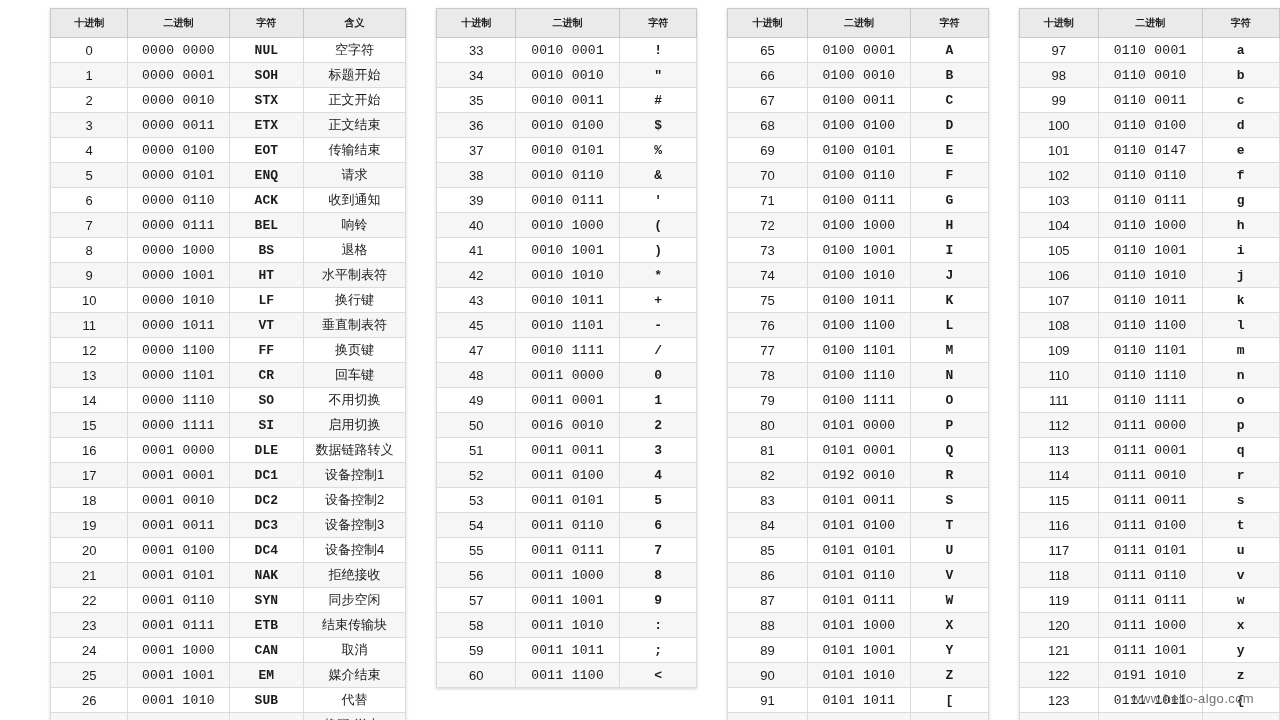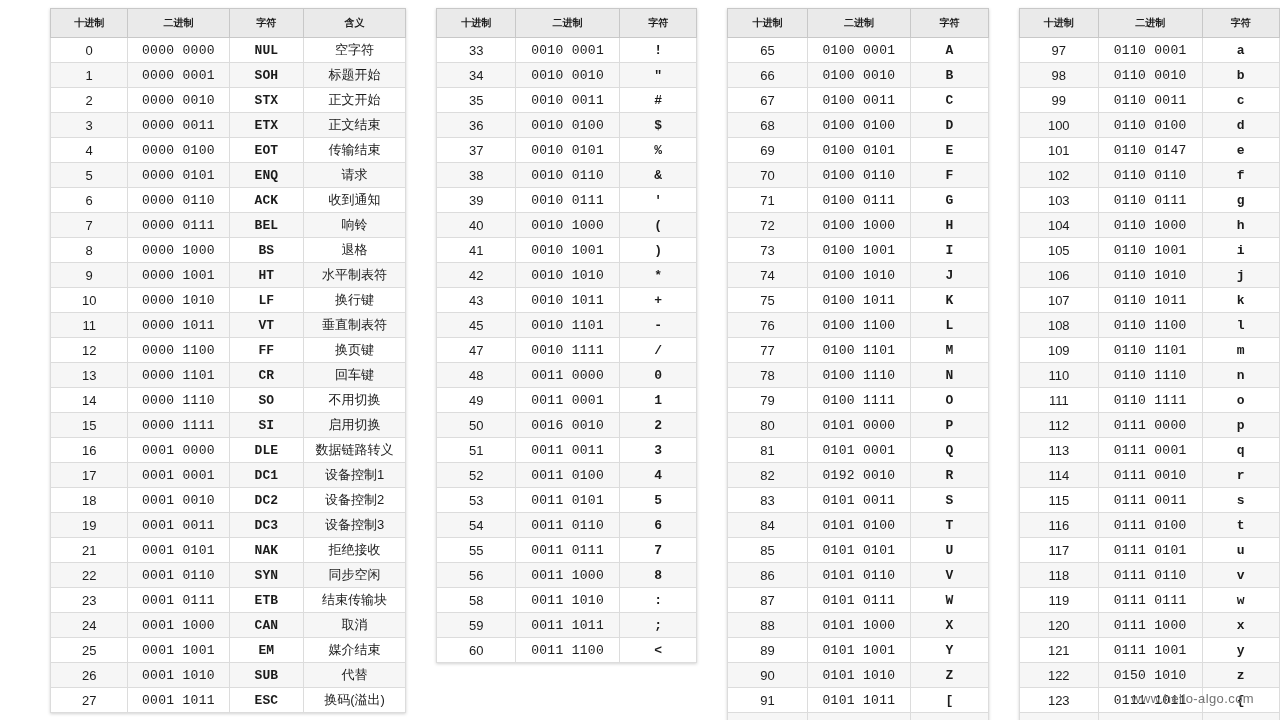--- a/index.html
+++ b/index.html
@@ -202,20 +202,26 @@
             <td class="chr">DC2</td>
             <td class="mean">设备控制2</td>
           </tr>
           <tr>
             <td class="dec">19</td>
             <td class="bin">0001 0011</td>
             <td class="chr">DC3</td>
             <td class="mean">设备控制3</td>
           </tr>
           <tr>
+            <td class="dec">20</td>
+            <td class="bin">0001 0100</td>
+            <td class="chr">DC4</td>
+            <td class="mean">设备控制4</td>
+          </tr>
+          <tr>
             <td class="dec">21</td>
             <td class="bin">0001 0101</td>
             <td class="chr">NAK</td>
             <td class="mean">拒绝接收</td>
           </tr>
           <tr>
             <td class="dec">22</td>
             <td class="bin">0001 0110</td>
             <td class="chr">SYN</td>
             <td class="mean">同步空闲</td>
@@ -365,20 +371,25 @@
             <td class="dec">55</td>
             <td class="bin">0011 0111</td>
             <td class="chr">7</td>
           </tr>
           <tr>
             <td class="dec">56</td>
             <td class="bin">0011 1000</td>
             <td class="chr">8</td>
           </tr>
           <tr>
+            <td class="dec">57</td>
+            <td class="bin">0011 1001</td>
+            <td class="chr">9</td>
+          </tr>
+          <tr>
             <td class="dec">58</td>
             <td class="bin">0011 1010</td>
             <td class="chr">:</td>
           </tr>
           <tr>
             <td class="dec">59</td>
             <td class="bin">0011 1011</td>
             <td class="chr">;</td>
           </tr>
           <tr>
@@ -668,21 +679,21 @@
             <td class="bin">0111 1000</td>
             <td class="chr">x</td>
           </tr>
           <tr>
             <td class="dec">121</td>
             <td class="bin">0111 1001</td>
             <td class="chr">y</td>
           </tr>
           <tr>
             <td class="dec">122</td>
-            <td class="bin">0150 1010</td>
+            <td class="bin">0191 1010</td>
             <td class="chr">z</td>
           </tr>
           <tr>
             <td class="dec">123</td>
             <td class="bin">0111 1011</td>
             <td class="chr">{</td>
           </tr>
           <tr>
             <td class="dec">124</td>
             <td class="bin">0111 1100</td>

